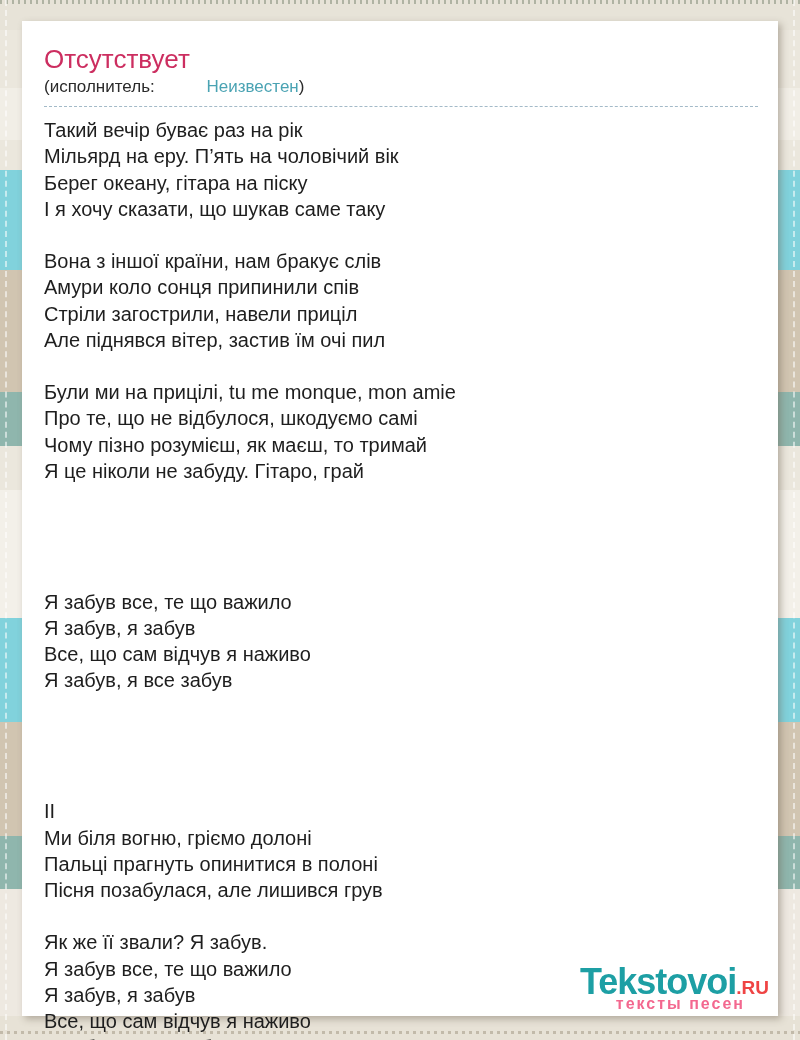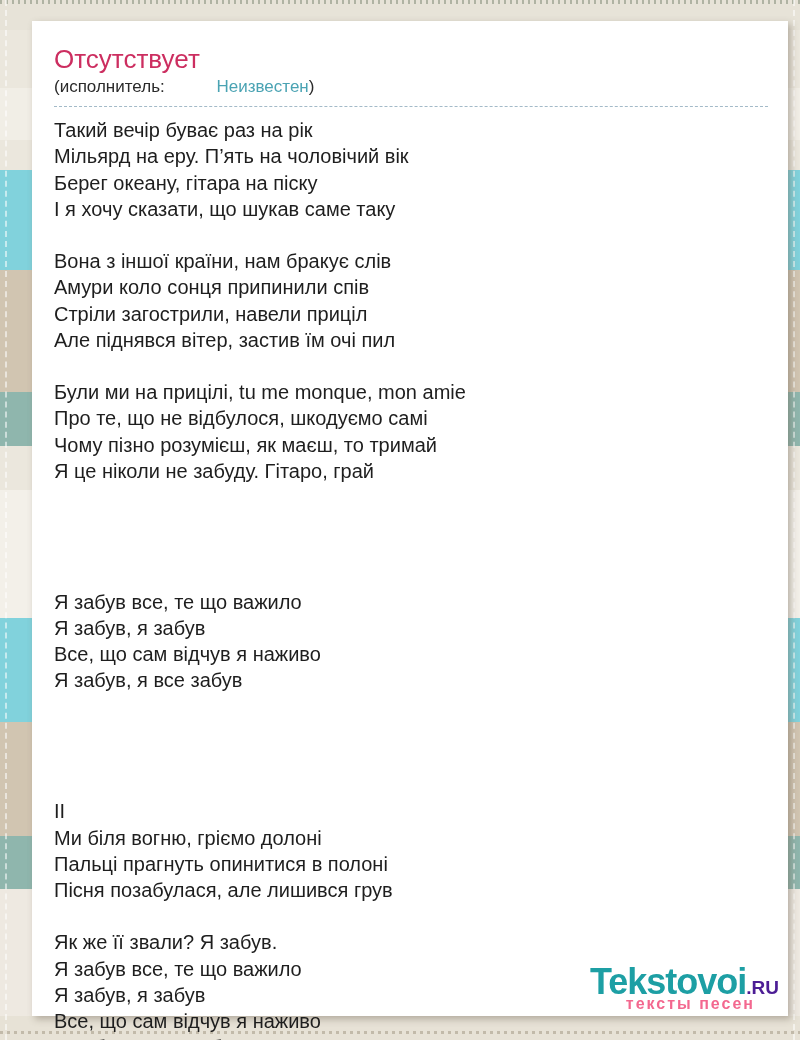--- a/index.html
+++ b/index.html
@@ -40,21 +40,21 @@
   .stitch-left, .stitch-right {
     position: absolute; top: 0; width: 0; height: 1040px;
     border-left: 2px dashed rgba(255,255,255,0.55);
   }
   .stitch-left  { left: 5px; }
   .stitch-right { left: 793px; }
 
   
   .page {
     position: absolute;
-    left: 32px; top: 21px;
+    left: 22px; top: 21px;
     width: 756px; height: 995px;
     background: #ffffff;
     box-shadow: 3px 3px 7px rgba(110,100,85,0.45);
     padding: 20px 20px 0 22px;
   }
 
   .song-header {
     border-bottom: 1px dashed #a3bac8;
     padding-bottom: 9px;
   }
@@ -95,21 +95,21 @@
   .logo-row { white-space: nowrap; }
   .logo-main {
     font-size: 36px;
     font-weight: bold;
     letter-spacing: -1px;
     color: #1d9fa4;
   }
   .logo-tld {
     font-size: 19px;
     font-weight: bold;
-    color: #4c1d95;
+    color: #ef4444;
   }
   .logo-sub {
     font-size: 16px;
     font-weight: bold;
     letter-spacing: 2px;
     color: #f3688f;
     margin: -4px 24px 4px 0;
   }
 </style>
 </head>

